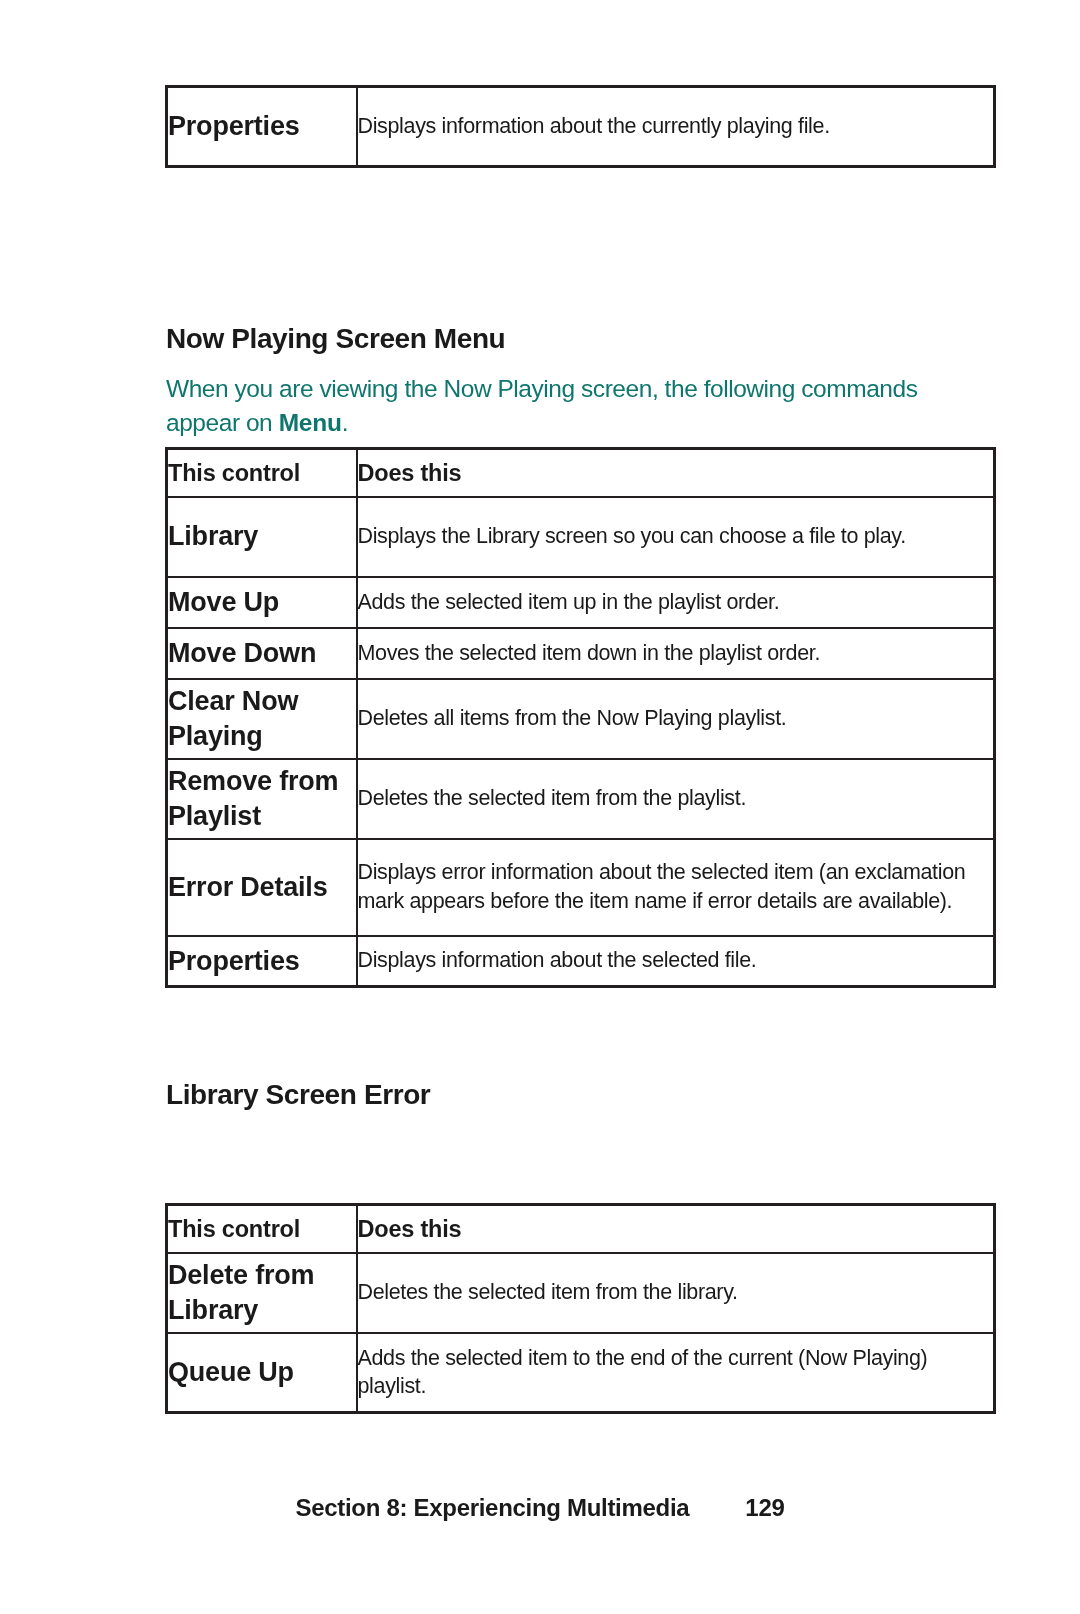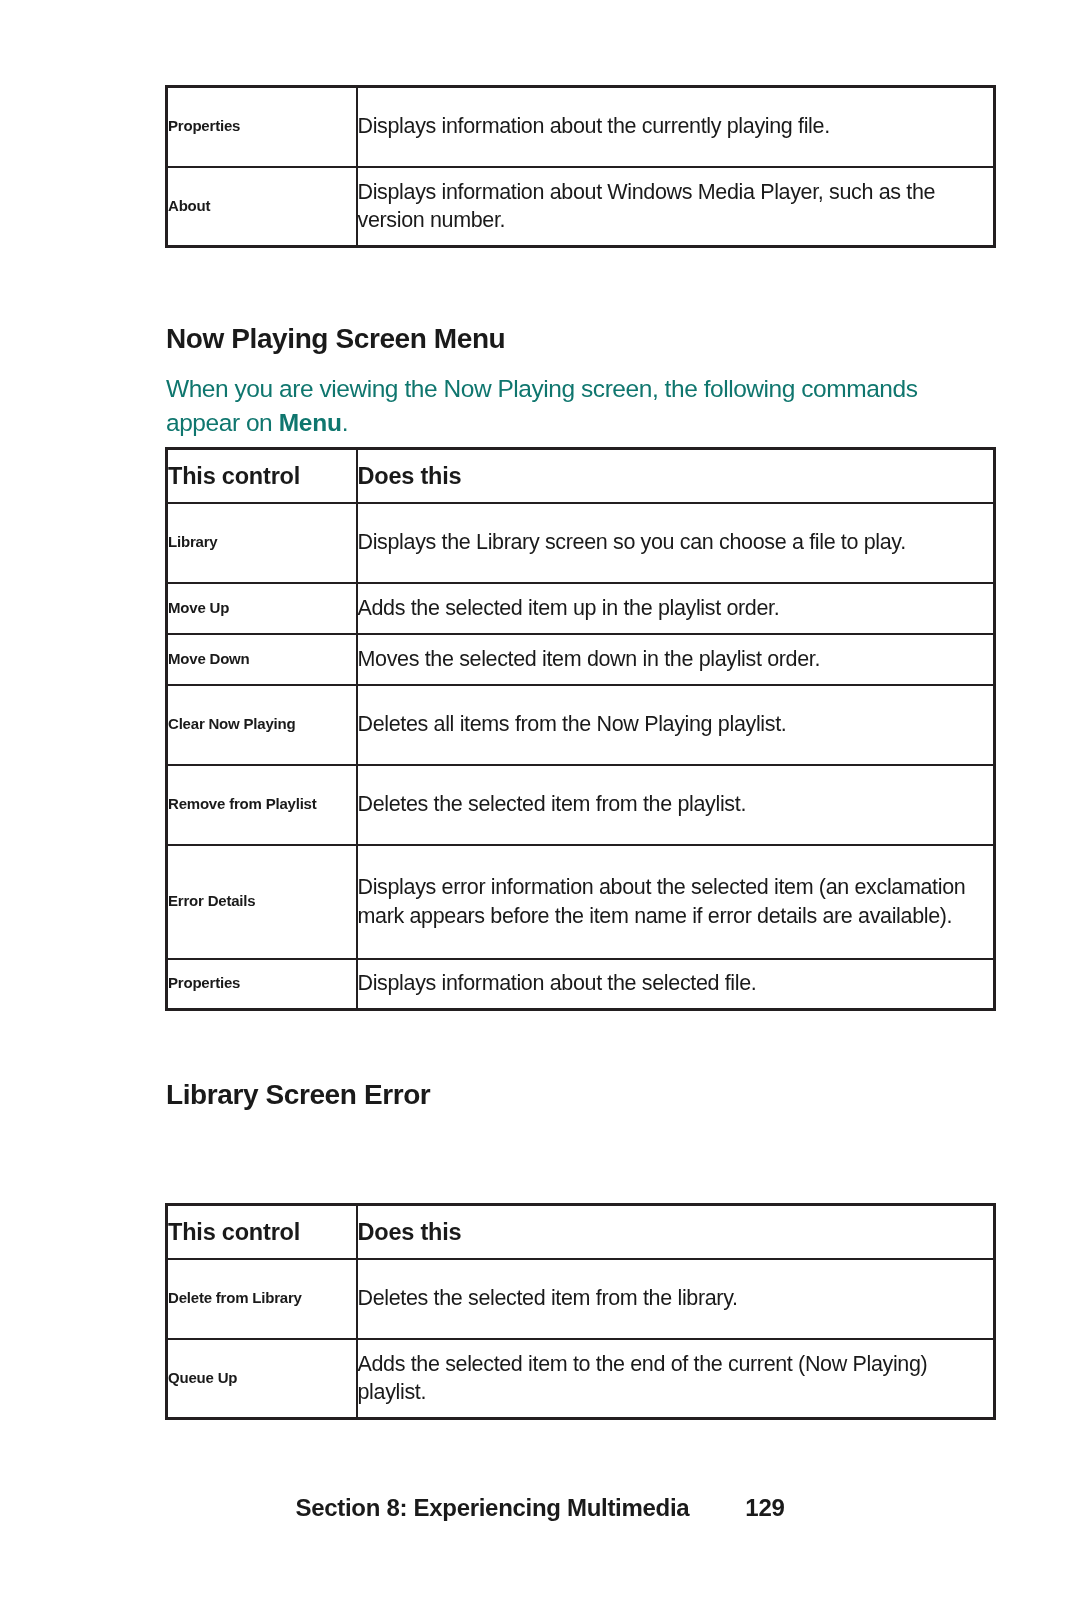--- a/index.html
+++ b/index.html
@@ -38,21 +38,21 @@
 
   .doc-table td, .doc-table th {
     border: 2px solid #231f20;
     padding: 0;
     vertical-align: middle;
     text-align: left;
   }
 
   .ctrl-cell {
     font-weight: bold;
-    font-size: 15px;
+    font-size: 27px;
     letter-spacing: -0.2px;
     padding: 6px 0 6px 18px;
     line-height: 1.26;
     color: #1a1a1a;
   }
   .desc-cell {
     font-size: 21.5px;
     letter-spacing: -0.35px;
     padding: 6px 10px 6px 17px;
     line-height: 1.33;
@@ -68,24 +68,24 @@
   }
   .hdr-c1 { padding: 12px 0 12px 22px; }
   .hdr-c2 { padding: 12px 0 12px 58px; }
 
   
   #table-top      { top: 85px; }
   #table-nowplaying { top: 447px; }
   #table-library  { top: 1203px; }
 
   
-  .r-h    { height: 54px; padding-left: 20px; }
+  .r-h    { height: 48px; padding-left: 20px; }
   .r-2l   { height: 80px; }
   .r-1l   { height: 51px; }
-  .r-3l   { height: 114px; }
+  .r-3l   { height: 97px; }
 
   
   .h2 {
     position: absolute;
     left: 166px;
     font-size: 28px;
     font-weight: bold;
     letter-spacing: -0.4px;
     line-height: 1.1;
     color: #1a1a1a;
@@ -128,24 +128,20 @@
 
   <table class="doc-table" id="table-top">
     <colgroup>
         <col class="c1">
         <col class="c2">
       </colgroup>
     <tbody>
       <tr class="r-2l">
         <td class="ctrl-cell">Properties</td>
         <td class="desc-cell">Displays information about the currently playing file.</td>
-      </tr>
-      <tr class="r-2l">
-        <td class="ctrl-cell">About</td>
-        <td class="desc-cell">Displays information about Windows Media Player, such as the version number.</td>
       </tr>
     </tbody>
   </table>
 
   <h2 class="h2" id="heading-now-playing">Now Playing Screen Menu</h2>
 
   <p class="para" id="intro-now-playing"><span>When you are viewing the Now Playing screen, the following commands appear on </span><b>Menu</b><span>.</span></p>
 
   <table class="doc-table" id="table-nowplaying">
     <colgroup>

